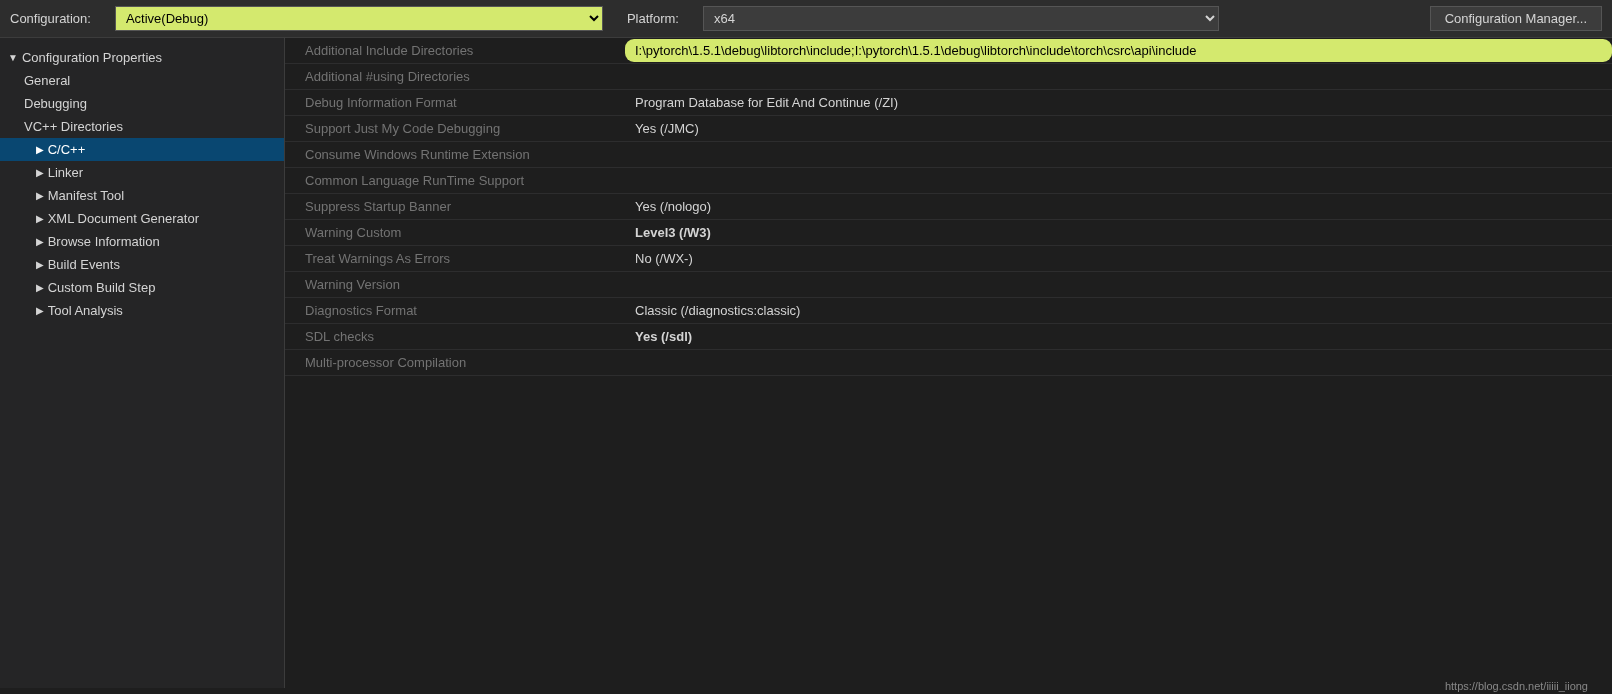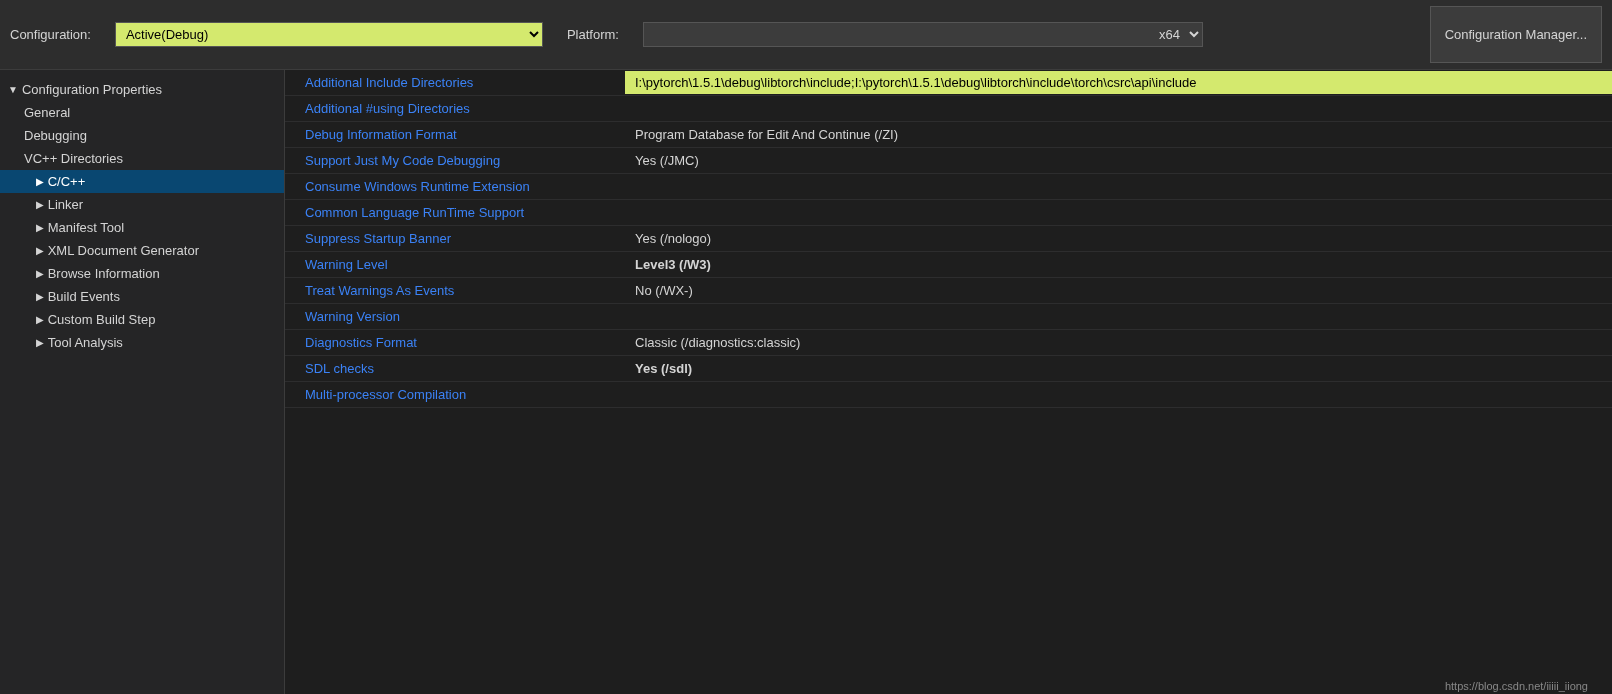--- a/index.html
+++ b/index.html
@@ -30,35 +30,34 @@
     .top-bar select {
       background: #3c3c3c;
       color: #d4d4d4;
       border: 1px solid #555;
       padding: 3px 6px;
       font-size: 13px;
       outline: none;
     }
 
     .config-select {
-      width: 428px;
+      width: 488px;
       background: #d4e96e !important;
       color: #000 !important;
     }
 
     .platform-select {
-      width: 560px;
-      text-align: right;
+      width: 516px;
     }
 
     .config-manager-btn {
       background: #3c3c3c;
       color: #d4d4d4;
       border: 1px solid #555;
-      padding: 20px 14px;
+      padding: 4px 14px;
       font-size: 13px;
       cursor: pointer;
       margin-left: auto;
     }
 
     .main-content {
       display: flex;
       height: calc(694px - 44px);
     }
 
@@ -123,36 +122,37 @@
     .property-row {
       display: flex;
       align-items: center;
       min-height: 26px;
       border-bottom: 1px solid #2d2d2e;
     }
 
     .property-name {
       width: 340px;
       padding: 4px 10px 4px 20px;
-      color: #3b82f6;
+      color: #737373;
       font-size: 13px;
       flex-shrink: 0;
     }
 
     .property-value {
       flex: 1;
       padding: 4px 10px;
       color: #d4d4d4;
       font-size: 13px;
     }
 
     .property-value.highlighted {
       background: #d4e96e;
       color: #000;
       font-size: 13px;
+      border-radius: 9px;
     }
 
     .property-value.bold {
       font-weight: bold;
       color: #d4d4d4;
     }
 
     .status-bar {
       position: absolute;
       bottom: 0;
@@ -251,25 +251,25 @@
       </div>
       <div class="property-row">
         <div class="property-name">Common Language RunTime Support</div>
         <div class="property-value"></div>
       </div>
       <div class="property-row">
         <div class="property-name">Suppress Startup Banner</div>
         <div class="property-value">Yes (/nologo)</div>
       </div>
       <div class="property-row">
-        <div class="property-name">Warning Level</div>
+        <div class="property-name">Warning Custom</div>
         <div class="property-value bold">Level3 (/W3)</div>
       </div>
       <div class="property-row">
-        <div class="property-name">Treat Warnings As Events</div>
+        <div class="property-name">Treat Warnings As Errors</div>
         <div class="property-value">No (/WX-)</div>
       </div>
       <div class="property-row">
         <div class="property-name">Warning Version</div>
         <div class="property-value"></div>
       </div>
       <div class="property-row">
         <div class="property-name">Diagnostics Format</div>
         <div class="property-value">Classic (/diagnostics:classic)</div>
       </div>

